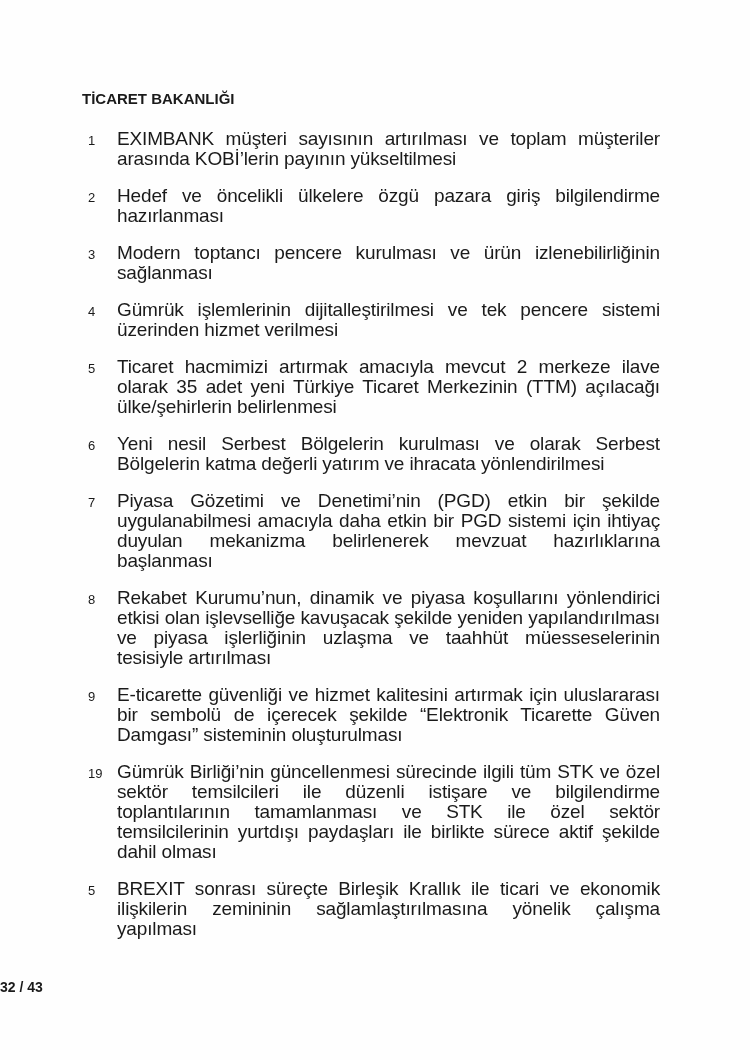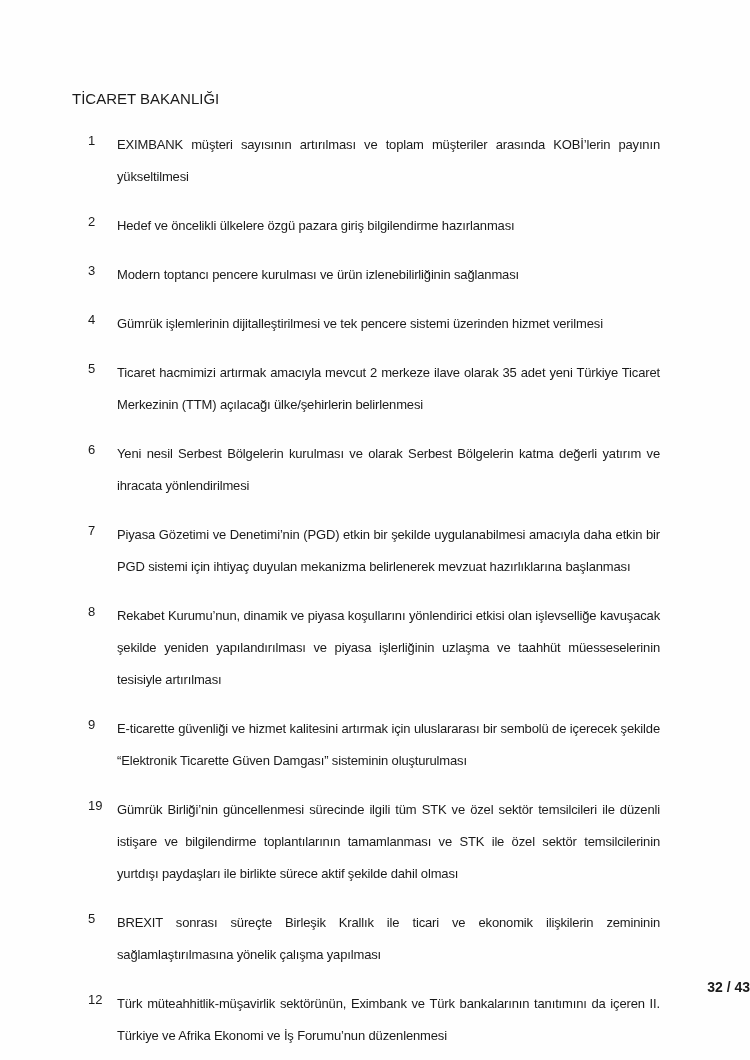--- a/index.html
+++ b/index.html
@@ -1,24 +1,24 @@
 <!DOCTYPE html>
 <html><head>
 <meta charset="utf-8">
 <style>
   html, body { margin:0; padding:0; background:#ffffff; }
   body { width:750px; height:1060px; position:relative; overflow:hidden;
          font-family:"Liberation Sans", sans-serif; color:#1a1a1a; }
   .page { position:absolute; left:0; top:0; width:750px; height:1060px; background:#fefefe; }
-  .title { position:absolute; left:72px; top:90px; font-size:15px; font-weight:normal; letter-spacing:0; }
+  .title { position:absolute; left:82px; top:90px; font-size:15px; font-weight:bold; letter-spacing:0; }
   .list { position:absolute; left:88px; top:129px; width:572px; margin:0; padding:0; list-style:none; }
   .item { display:flex; margin:0 0 17px 0; }
   .num { width:29px; flex:0 0 29px; font-size:13px; line-height:22.5px; padding-top:1px; }
-  .txt { flex:1; font-size:13px; line-height:32px; text-align:justify; letter-spacing:-0.15px; }
-  .pageno { position:absolute; left:0; width:750px; top:979px; text-align:right; font-size:14px; font-weight:bold; }
+  .txt { flex:1; font-size:19px; line-height:20px; text-align:justify; letter-spacing:-0.15px; }
+  .pageno { position:absolute; left:0; width:750px; top:979px; text-align:left; font-size:14px; font-weight:bold; }
 </style>
 </head>
 <body>
 
 <div class="page">
   <div class="title">TİCARET BAKANLIĞI</div>
 
   <ol class="list">
     <li class="item">
       <span class="num">1</span>
@@ -57,20 +57,16 @@
       <span class="txt">E-ticarette güvenliği ve hizmet kalitesini artırmak için uluslararası bir sembolü de içerecek şekilde “Elektronik Ticarette Güven Damgası” sisteminin oluşturulması</span>
     </li>
     <li class="item">
       <span class="num">19</span>
       <span class="txt">Gümrük Birliği’nin güncellenmesi sürecinde ilgili tüm STK ve özel sektör temsilcileri ile düzenli istişare ve bilgilendirme toplantılarının tamamlanması ve STK ile özel sektör temsilcilerinin yurtdışı paydaşları ile birlikte sürece aktif şekilde dahil olması</span>
     </li>
     <li class="item">
       <span class="num">5</span>
       <span class="txt">BREXIT sonrası süreçte Birleşik Krallık ile ticari ve ekonomik ilişkilerin zemininin sağlamlaştırılmasına yönelik çalışma yapılması</span>
     </li>
-    <li class="item">
-      <span class="num">12</span>
-      <span class="txt">Türk müteahhitlik-müşavirlik sektörünün, Eximbank ve Türk bankalarının tanıtımını da içeren II. Türkiye ve Afrika Ekonomi ve İş Forumu’nun düzenlenmesi</span>
-    </li>
   </ol>
 
   <div class="pageno">32 / 43</div>
 </div>
 
 </body></html>

